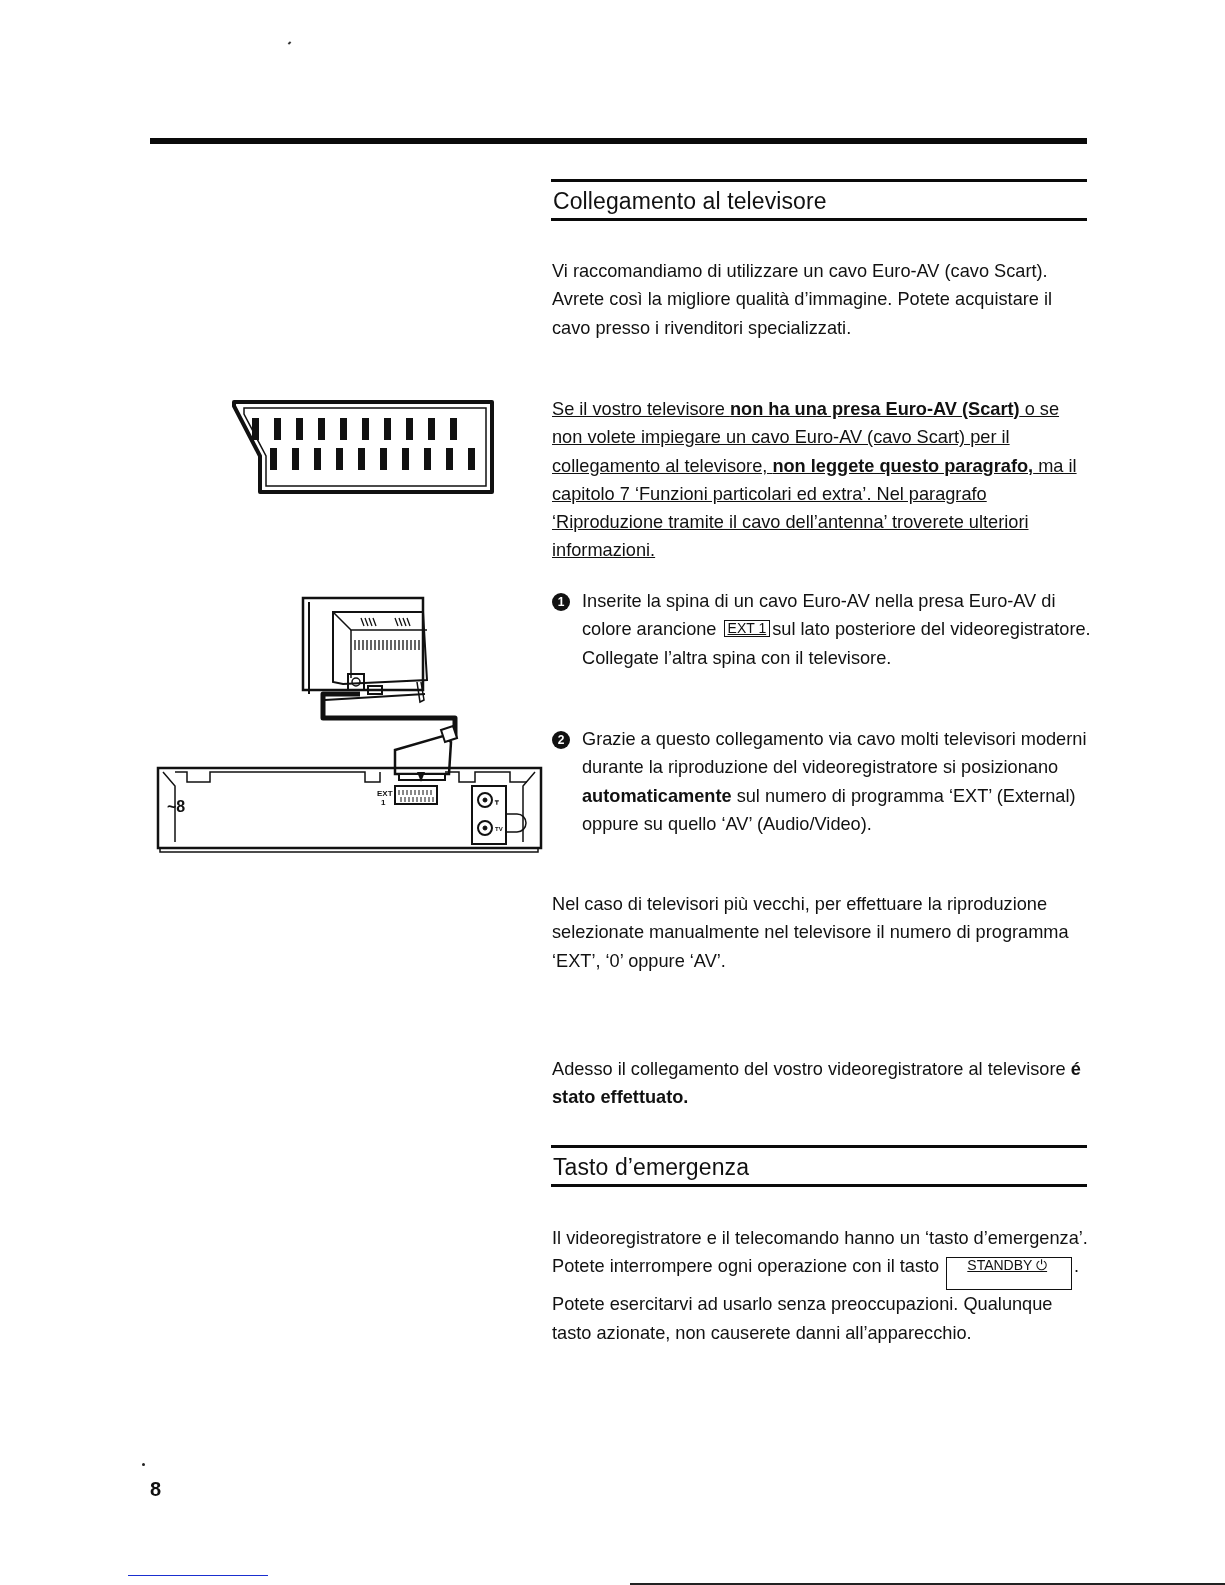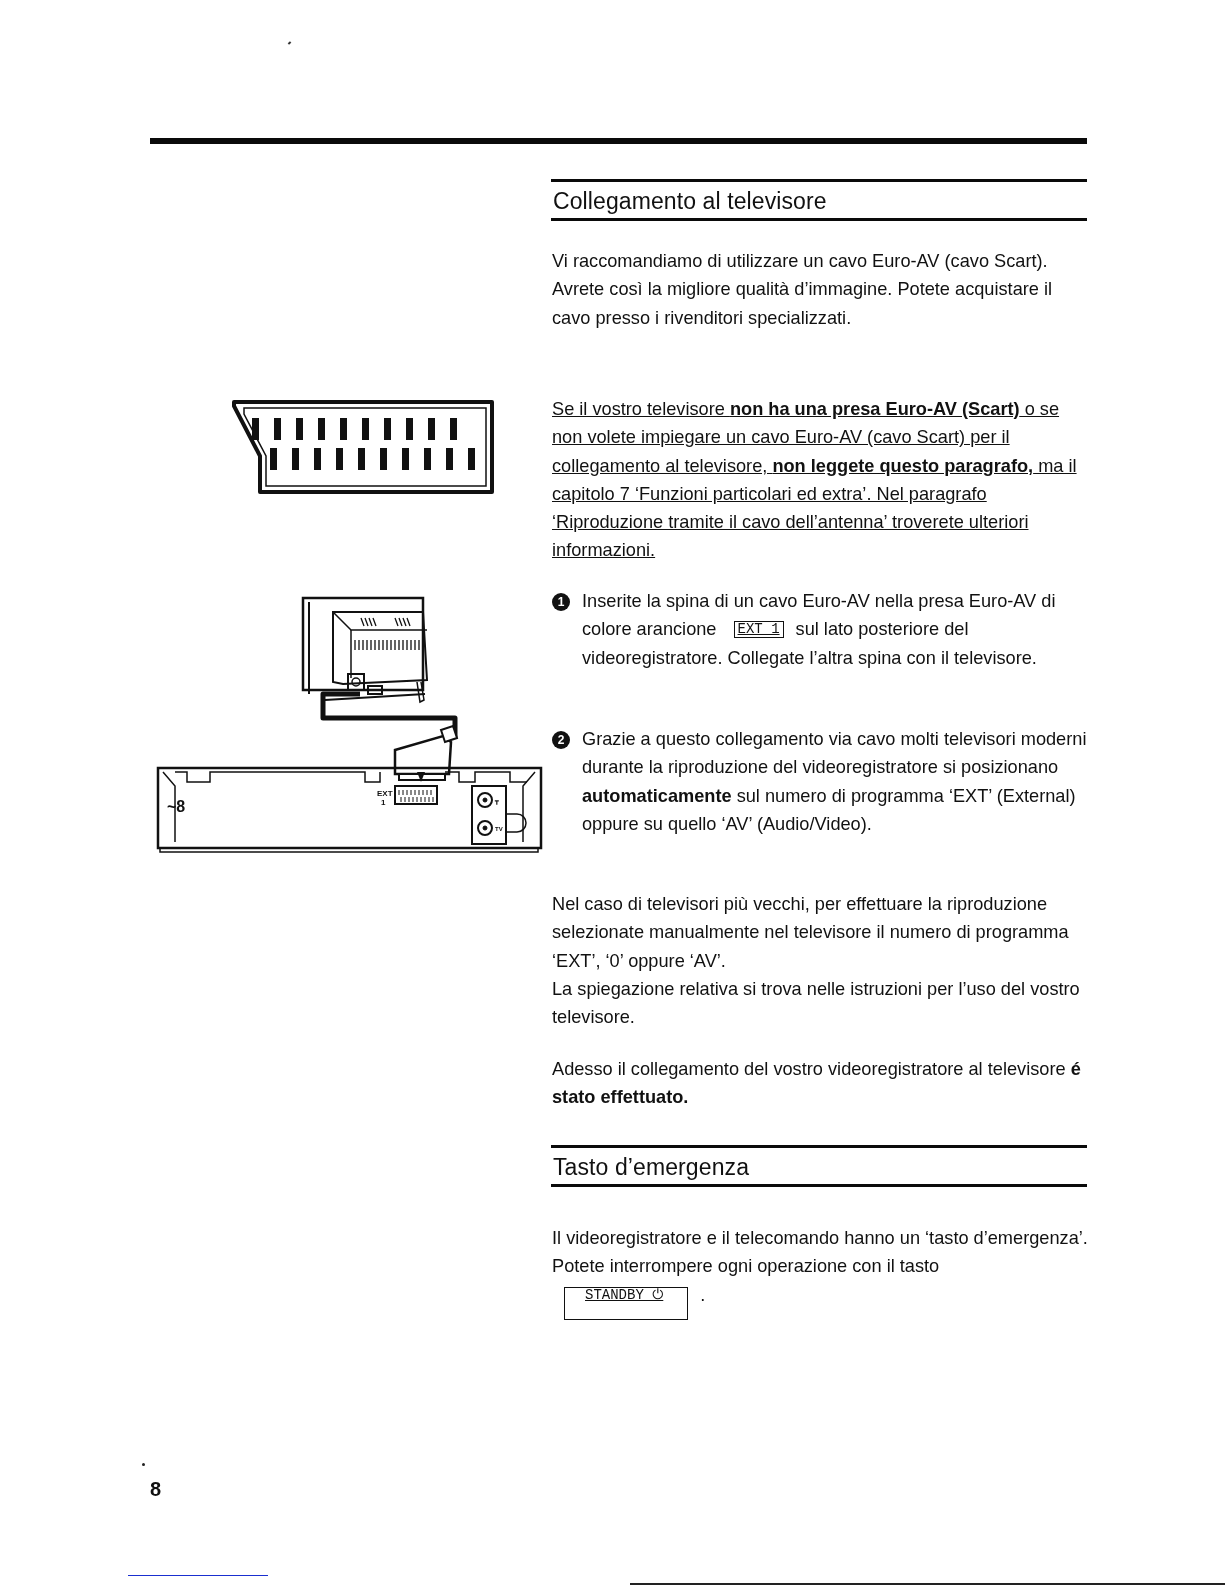--- a/index.html
+++ b/index.html
@@ -10,39 +10,39 @@
   .section-head { position: absolute; left: 551px; width: 536px; border-top: 3px solid #0a0a0a; border-bottom: 3px solid #0a0a0a; }
   .section-head h2 { margin: 0; padding: 6px 0 3px 2px; font-size: 23px; font-weight: normal; letter-spacing: 0.1px; }
   .txt { position: absolute; left: 552px; width: 540px; font-size: 18.2px; line-height: 28.3px; }
   .txt p { margin: 0; }
   .txt b { font-weight: bold; }
   .step { position: absolute; left: 552px; width: 540px; font-size: 18.2px; line-height: 28.3px; }
   .step .num { position: absolute; left: 0; top: 6px; width: 18px; height: 18px; border-radius: 50%;
                background: #111; color: #fff; font-size: 12px; font-weight: bold; text-align: center; line-height: 18px; }
   .step .body { margin-left: 30px; }
   .keybox { display: inline-block; border: 1.5px solid #111; padding: 0 3px 0 3px; font-size: 14px; line-height: 15px;
-            text-decoration: underline; margin: 0 12px; vertical-align: 2px; font-family: Liberation Mono, monospace; }
+            text-decoration: underline; margin: 0 2px; vertical-align: 2px; }
   .keybox.wide { padding: 0 24px 16px 20px; }
   .page-num { position: absolute; left: 150px; top: 1478px; font-size: 20px; font-weight: bold; }
   .dot { position: absolute; left: 142px; top: 1463px; width: 3px; height: 3px; background: #222; border-radius: 50%; }
   .blue-line { position: absolute; left: 128px; top: 1575px; width: 140px; height: 1px; background: #1a2fd0; }
   .bottom-line { position: absolute; left: 630px; top: 1583px; width: 595px; height: 2px; background: #222; }
   svg.fig { position: absolute; }
 </style>
 </head>
 <body>
 
 <div class="stray-mark"></div>
 <div class="top-rule"></div>
 
 <div class="section-head" style="top:179px;">
   <h2>Collegamento al televisore</h2>
 </div>
 
-<div class="txt" style="top:247px;">
+<div class="txt" style="top:257px;">
   <p>Vi raccomandiamo di utilizzare un cavo Euro-AV (cavo Scart). Avrete così la migliore qualità d’immagine. Potete acquistare il cavo presso i rivenditori specializzati.</p>
 </div>
 
 <div class="txt" style="top:395px;text-decoration:underline;">
   <p><span>Se il vostro televisore </span><b>non ha una presa Euro-AV (Scart)</b><span> o se non volete impiegare un cavo Euro-AV (cavo Scart) per il collegamento al televisore, </span><b>non leggete questo paragrafo,</b><span> ma il capitolo 7 ‘Funzioni particolari ed extra’. Nel paragrafo ‘Riproduzione tramite il cavo dell’antenna’ troverete ulteriori informazioni.</span></p>
 </div>
 
 <div class="step" style="top:587px;">
   <span class="num">1</span>
   <div class="body">
@@ -53,34 +53,34 @@
 
 <div class="step" style="top:725px;">
   <span class="num">2</span>
   <div class="body">
     <span>Grazie a questo collegamento via cavo molti televisori moderni durante la riproduzione del videoregistratore si posizionano </span><b>automaticamente</b><span> sul numero di programma ‘EXT’ (External) oppure su quello ‘AV’ (Audio/Video).</span>
   </div>
 </div>
 
 <div class="txt" style="top:890px;">
   <p>Nel caso di televisori più vecchi, per effettuare la riproduzione selezionate manualmente nel televisore il numero di programma ‘EXT’, ‘0’ oppure ‘AV’.</p>
-  <p>La spiegazione relativa si trova nelle istruzioni per l’uso del vostro televisore.</p>
 </div>
 
 <div class="txt" style="top:1055px;">
   <p><span>Adesso il collegamento del vostro videoregistratore al televisore </span><b>é stato effettuato.</b></p>
 </div>
 
 <div class="section-head" style="top:1145px;">
   <h2>Tasto d’emergenza</h2>
 </div>
 
 <div class="txt" style="top:1224px;">
   <p><span>Il videoregistratore e il telecomando hanno un ‘tasto d’emergenza’. Potete interrompere ogni operazione con il tasto</span>
     <span class="keybox wide">STANDBY ⏻</span><span>.</span></p>
+  <p>Potete esercitarvi ad usarlo senza preoccupazioni. Qualunque tasto azionate, non causerete danni all’apparecchio.</p>
 </div>
 
 <svg class="fig" style="left:230px; top:398px;" width="265" height="97" viewBox="0 0 265 97">
   <path d="M4,4 L262,4 L262,94 L30,94 L30,58 L4,8 Z" fill="#fff" stroke="#111" stroke-width="4" stroke-linejoin="round"></path>
   <path d="M14,10 L256,10 L256,88 L36,88 L36,58 L14,16 Z" fill="none" stroke="#111" stroke-width="1.5"></path>
   <g id="scart-pins">
       <rect x="22" y="20" width="7" height="22" fill="#111"></rect>
       <rect x="44" y="20" width="7" height="22" fill="#111"></rect>
       <rect x="66" y="20" width="7" height="22" fill="#111"></rect>
       <rect x="88" y="20" width="7" height="22" fill="#111"></rect>

